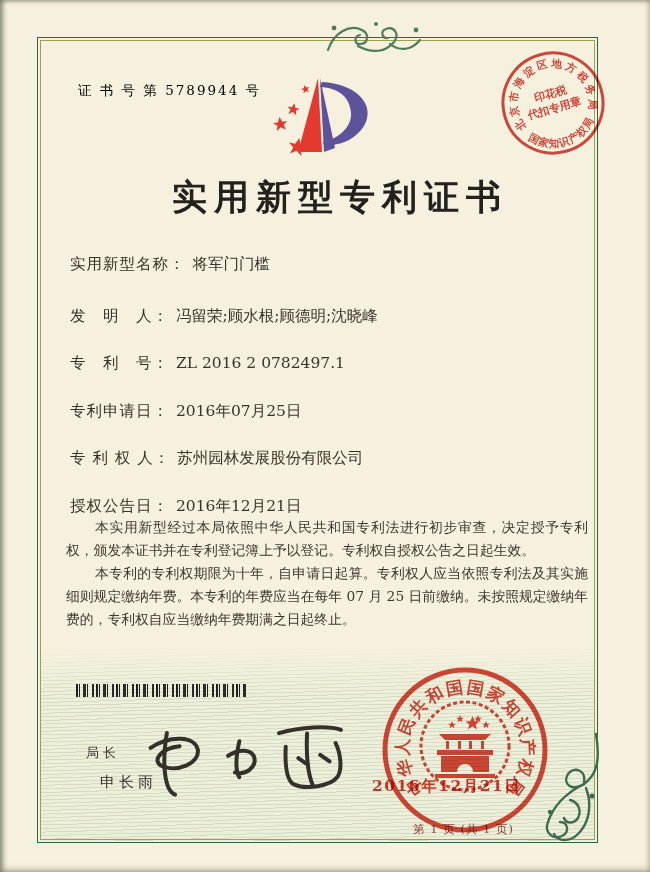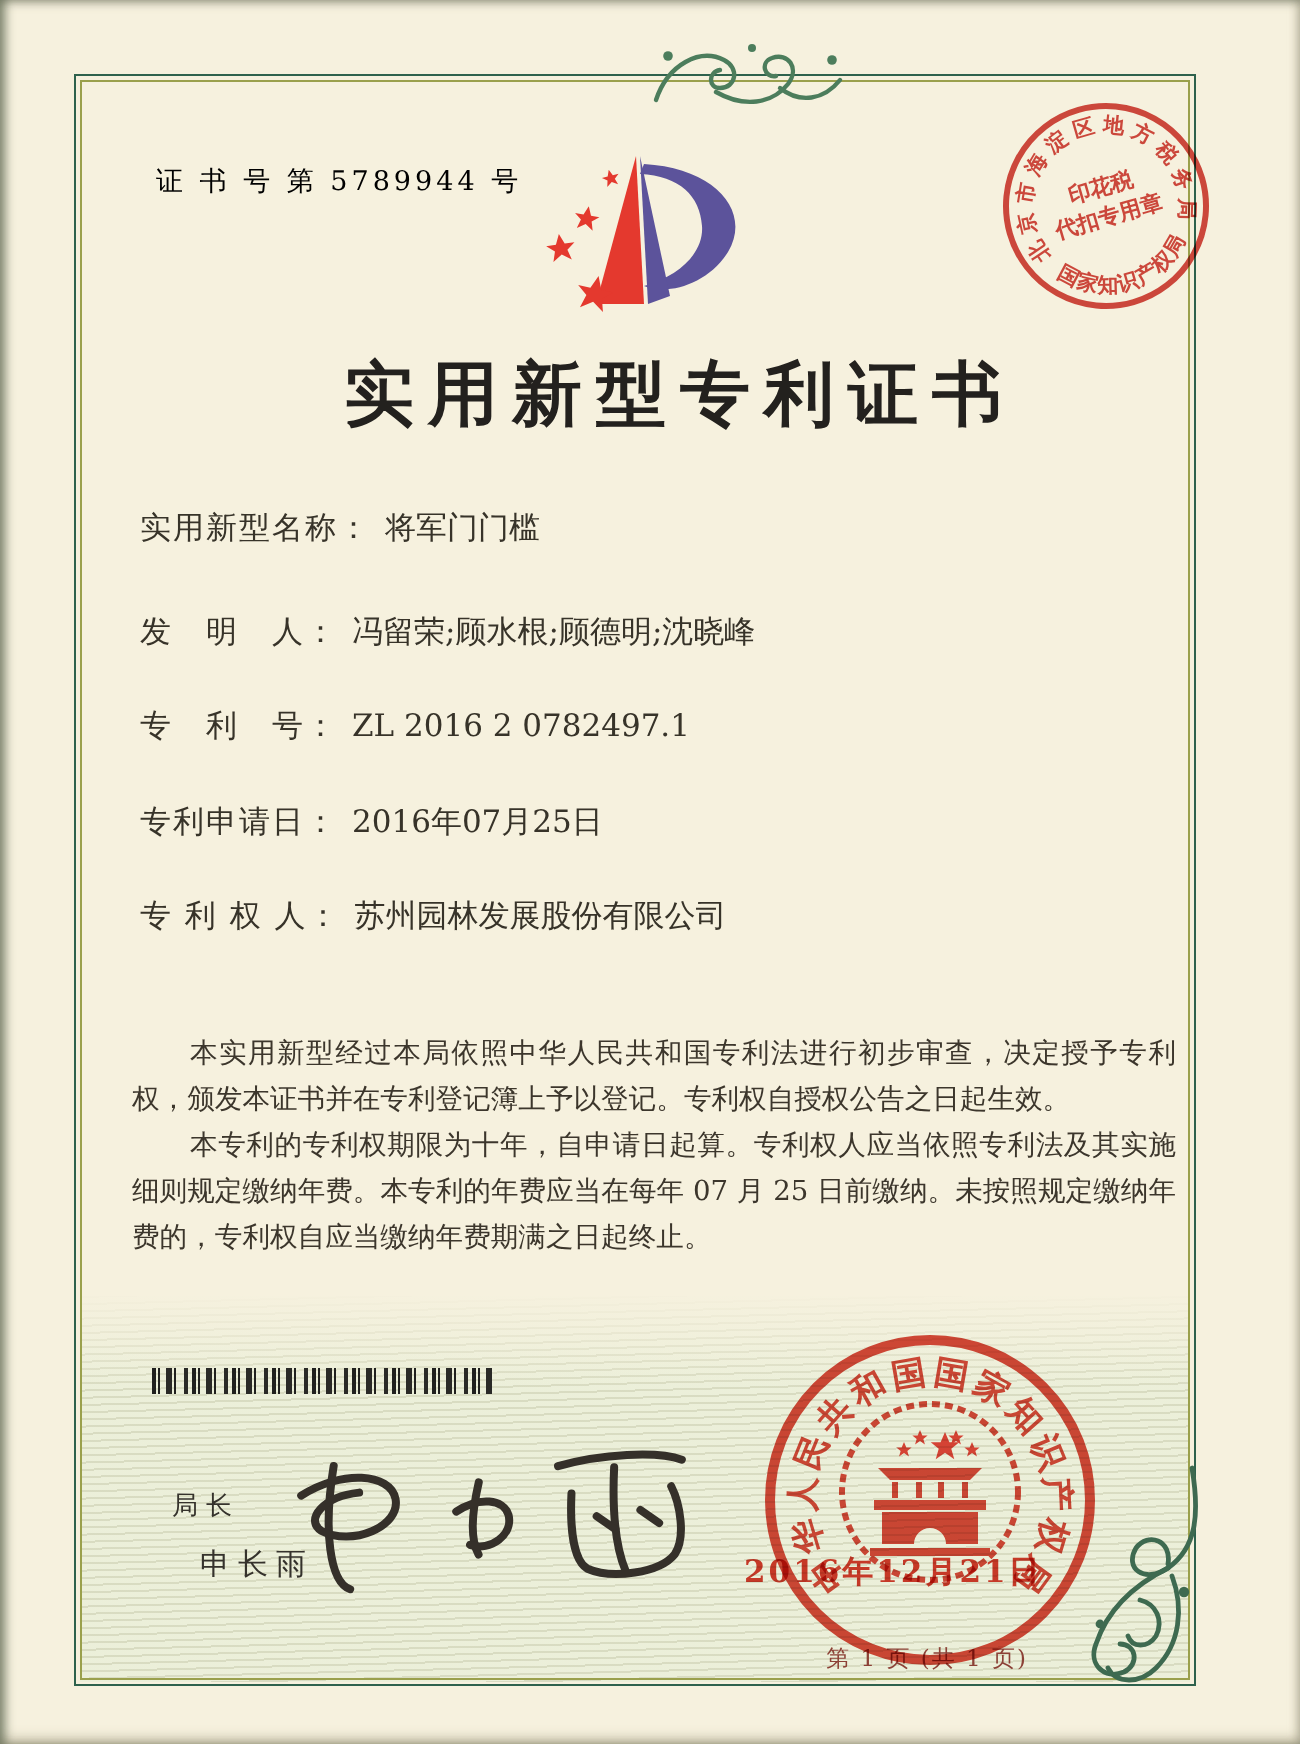--- a/index.html
+++ b/index.html
@@ -152,20 +152,23 @@
   </div>
   <div class="field-row" style="top:353px">
     <span class="field-label">专　利　号：</span><span class="field-value">ZL 2016 2 0782497.1</span>
   </div>
   <div class="field-row" style="top:401px">
     <span class="field-label">专利申请日：</span><span class="field-value">2016年07月25日</span>
   </div>
   <div class="field-row" style="top:448px">
     <span class="field-label">专 利 权 人：</span><span class="field-value">苏州园林发展股份有限公司</span>
   </div>
+  <div class="field-row" style="top:496px">
+    <span class="field-label">授权公告日：</span><span class="field-value">2016年12月21日</span>
+  </div>
 
   <div class="body-text">
     <p>本实用新型经过本局依照中华人民共和国专利法进行初步审查，决定授予专利权，颁发本证书并在专利登记簿上予以登记。专利权自授权公告之日起生效。</p>
     <p>本专利的专利权期限为十年，自申请日起算。专利权人应当依照专利法及其实施细则规定缴纳年费。本专利的年费应当在每年 07 月 25 日前缴纳。未按照规定缴纳年费的，专利权自应当缴纳年费期满之日起终止。</p>
   </div>
 
   <div class="barcode"></div>
 
   <div class="signer-title">局长</div>
   <div class="signer-name">申长雨</div>

